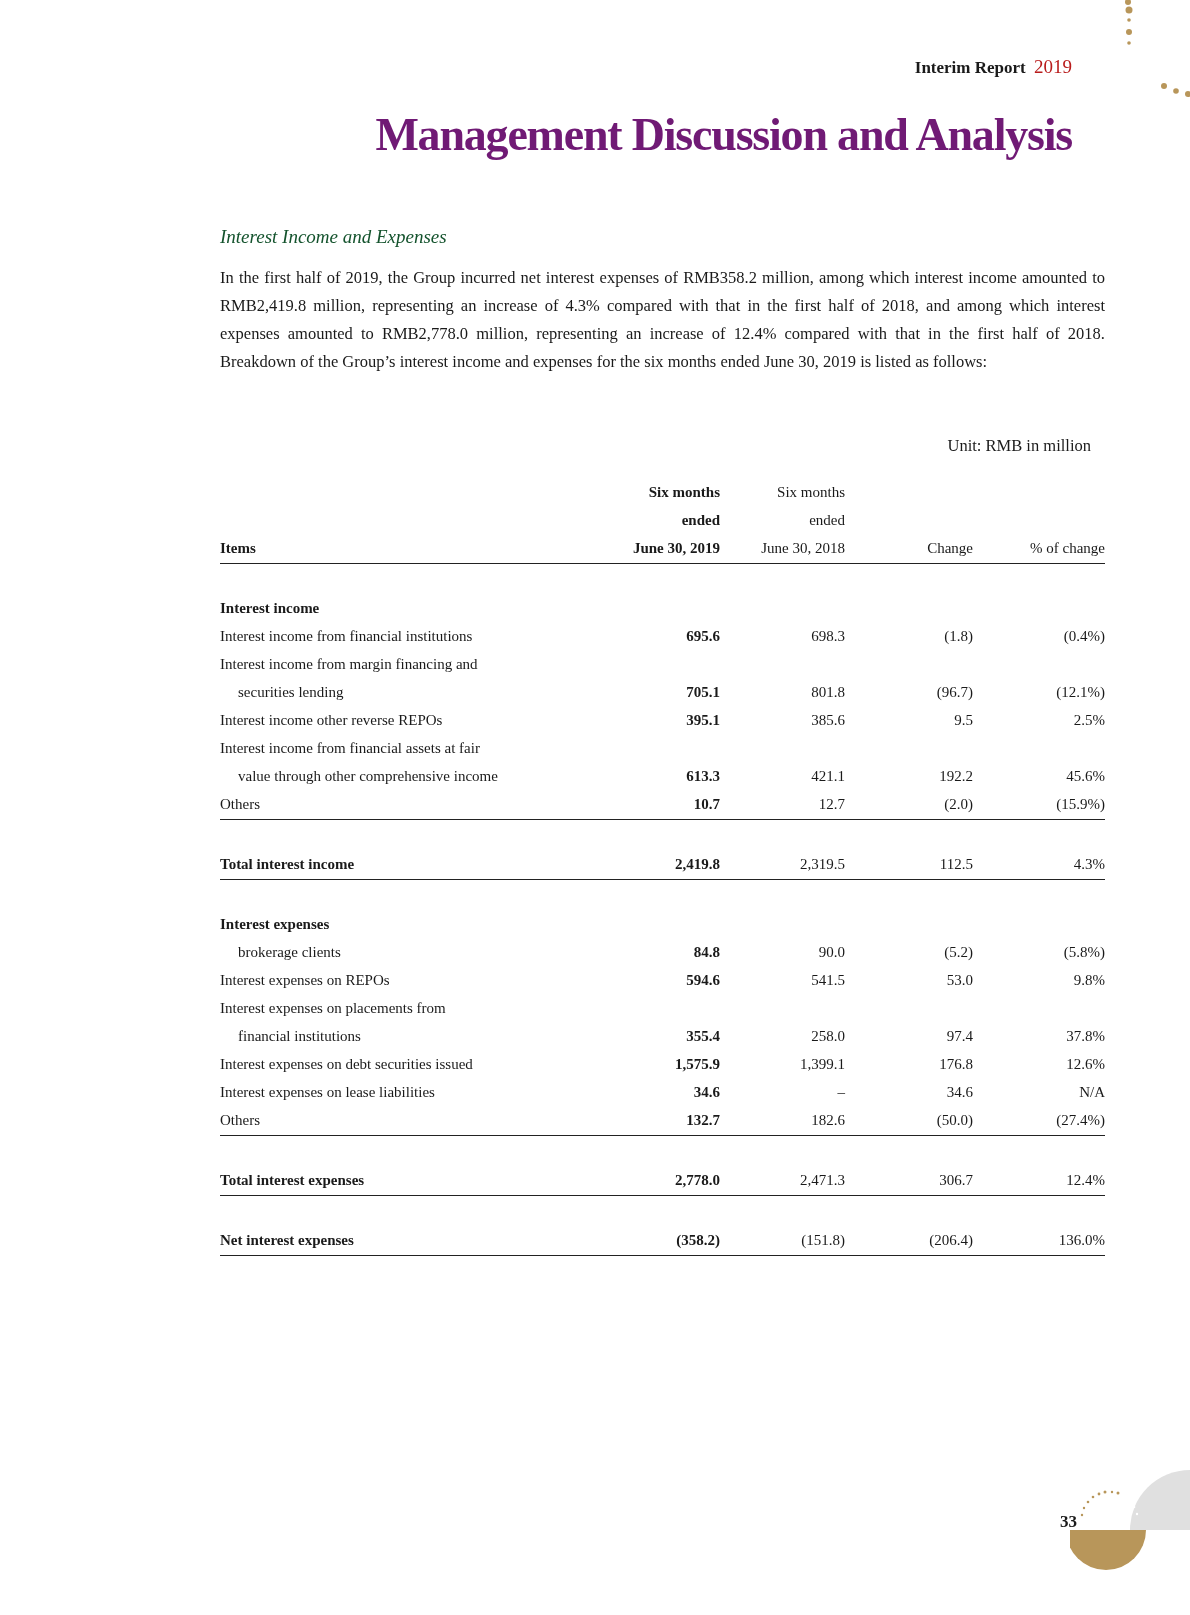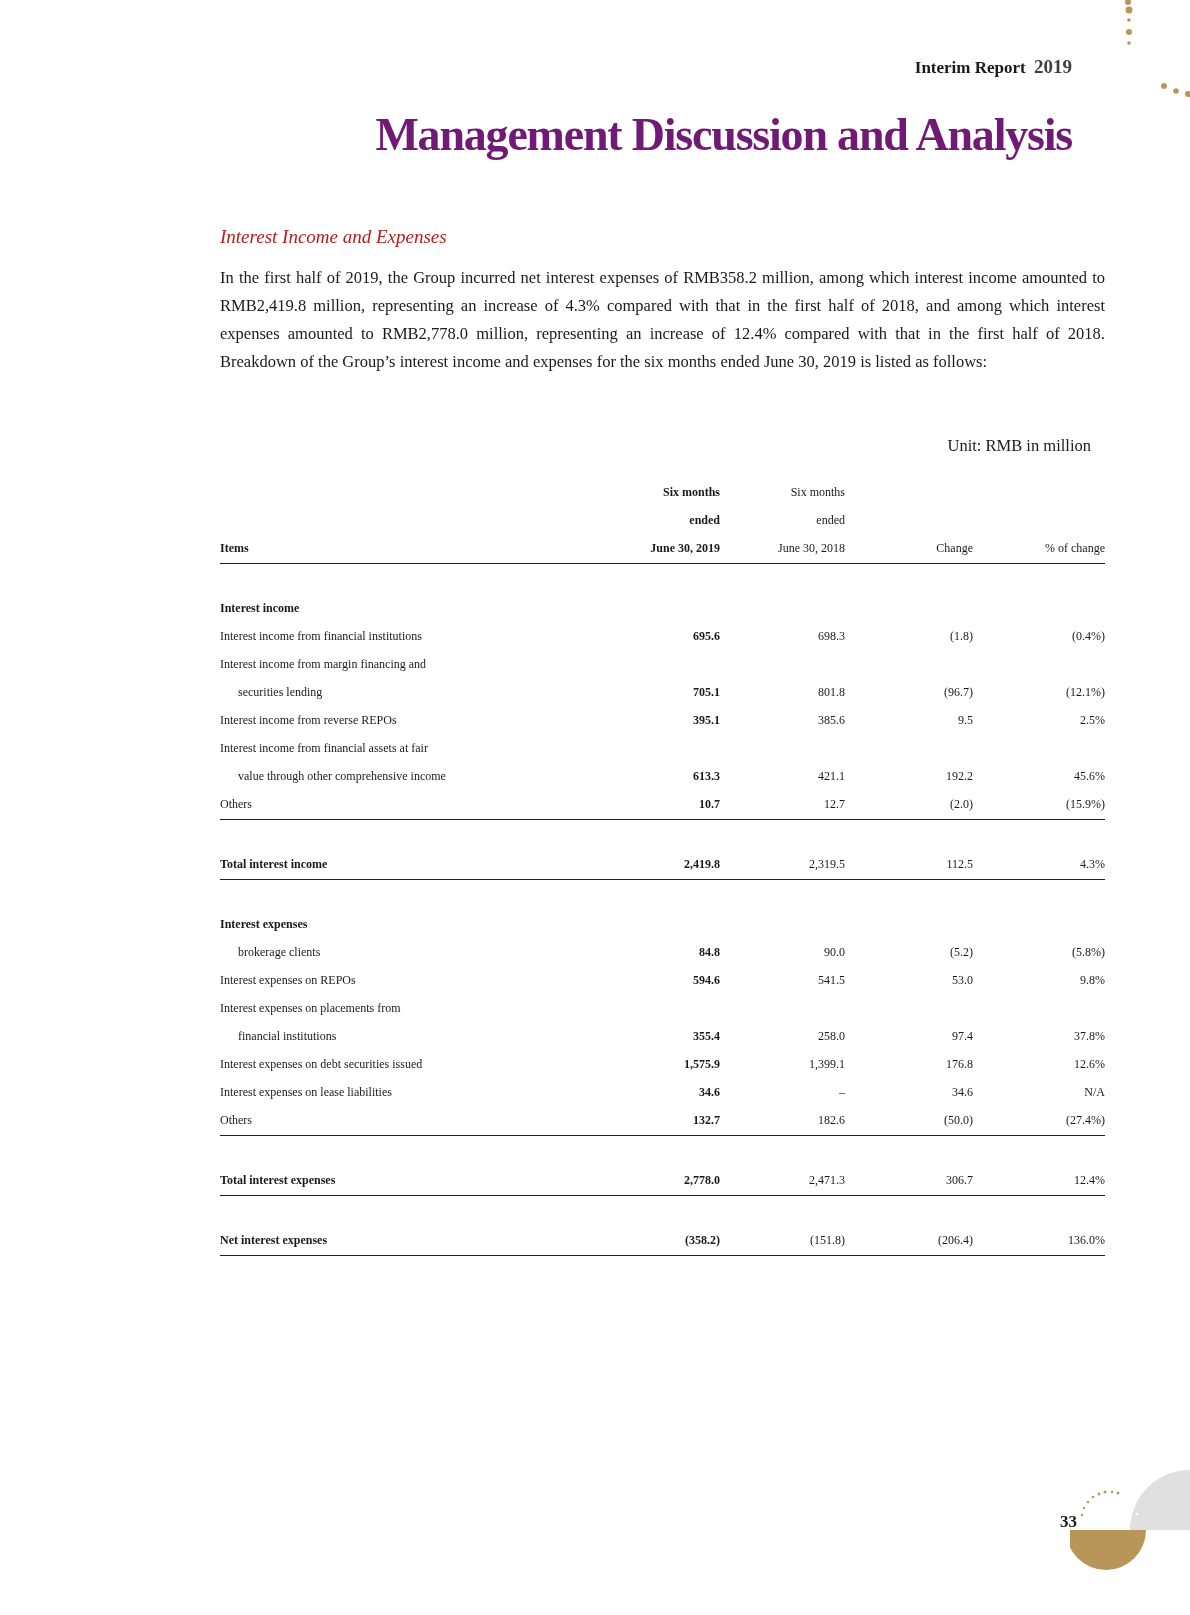--- a/index.html
+++ b/index.html
@@ -2,37 +2,37 @@
 <html><head>
 <meta charset="utf-8">
 <style>
   html, body { margin: 0; padding: 0; background: #ffffff; }
   body { width: 1190px; height: 1615px; position: relative; overflow: hidden;
          font-family: "Liberation Serif", "DejaVu Serif", serif; color: #1a1a1a; }
   .page { position: absolute; left: 0; top: 0; width: 1190px; height: 1615px; }
 
   
   .running-header { position: absolute; right: 118px; top: 56px; font-size: 17px; font-weight: bold; white-space: nowrap; }
-  .running-header .year { color: #404040; font-weight: bold; font-size: 19px; margin-left: 4px; }
+  .running-header .year { color: #b91c1c; font-weight: normal; font-size: 19px; margin-left: 4px; }
   .deco-top { position: absolute; right: 0; top: 0; width: 130px; height: 110px; }
 
   .page-title { position: absolute; right: 118px; top: 108px; font-size: 46px; font-weight: bold;
                 color: #701a75; letter-spacing: -1.2px; white-space: nowrap; }
 
   .section-title { position: absolute; left: 220px; top: 226px; font-size: 19px; font-style: italic;
-                   color: #b91c1c; }
+                   color: #14532d; }
 
   .intro { position: absolute; left: 220px; top: 264px; width: 885px; font-size: 16.5px; line-height: 28px;
            text-align: justify; }
 
   .unit { position: absolute; right: 99px; top: 436px; font-size: 16.5px; }
   .indent { padding-left: 18px; }
 
   .tbl { position: absolute; left: 220px; width: 885px; }
-  .tr { position: relative; height: 28px; font-size: 12px; line-height: 28px; }
+  .tr { position: relative; height: 28px; font-size: 15px; line-height: 28px; }
   .tr .lbl { position: absolute; left: 0; top: 0; white-space: nowrap; text-align: right; }
   .tr .v { position: absolute; top: 0; white-space: nowrap; text-align: right; }
   .tr .v.a { right: 385px; font-weight: bold; }
   .tr .v.b { right: 260px; }
   .tr .v.c { right: 132px; }
   .tr .v.d { right: 0; }
   .tr.total .lbl { font-weight: bold; }
   .tr.section .lbl { font-weight: bold; }
   .rule { position: absolute; left: 0; width: 885px; height: 0; border-top: 1.5px solid #222; }
 
@@ -114,21 +114,21 @@
           <span class="lbl">Interest income from margin financing and</span>
         </div>
         <div class="tr">
           <span class="lbl indent">securities lending</span>
           <span class="v a">705.1</span>
           <span class="v b">801.8</span>
           <span class="v c">(96.7)</span>
           <span class="v d">(12.1%)</span>
         </div>
         <div class="tr">
-          <span class="lbl">Interest income from reverse REPOs</span>
+          <span class="lbl">Interest income other reverse REPOs</span>
           <span class="v a">395.1</span>
           <span class="v b">385.6</span>
           <span class="v c">9.5</span>
           <span class="v d">2.5%</span>
         </div>
         <div class="tr">
           <span class="lbl">Interest income from financial assets at fair</span>
         </div>
         <div class="tr">
           <span class="lbl indent">value through other comprehensive income</span>

